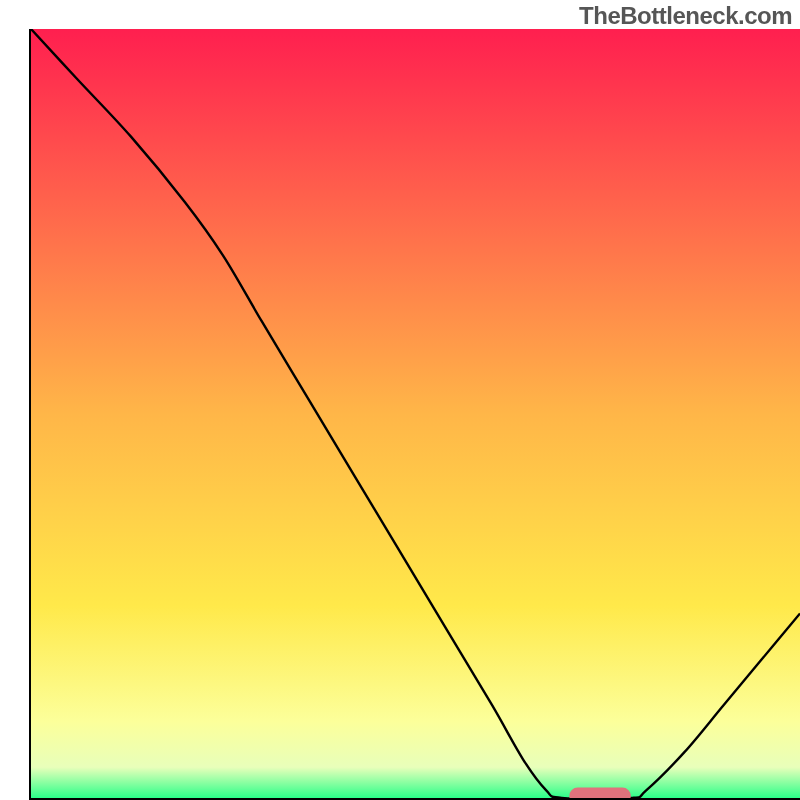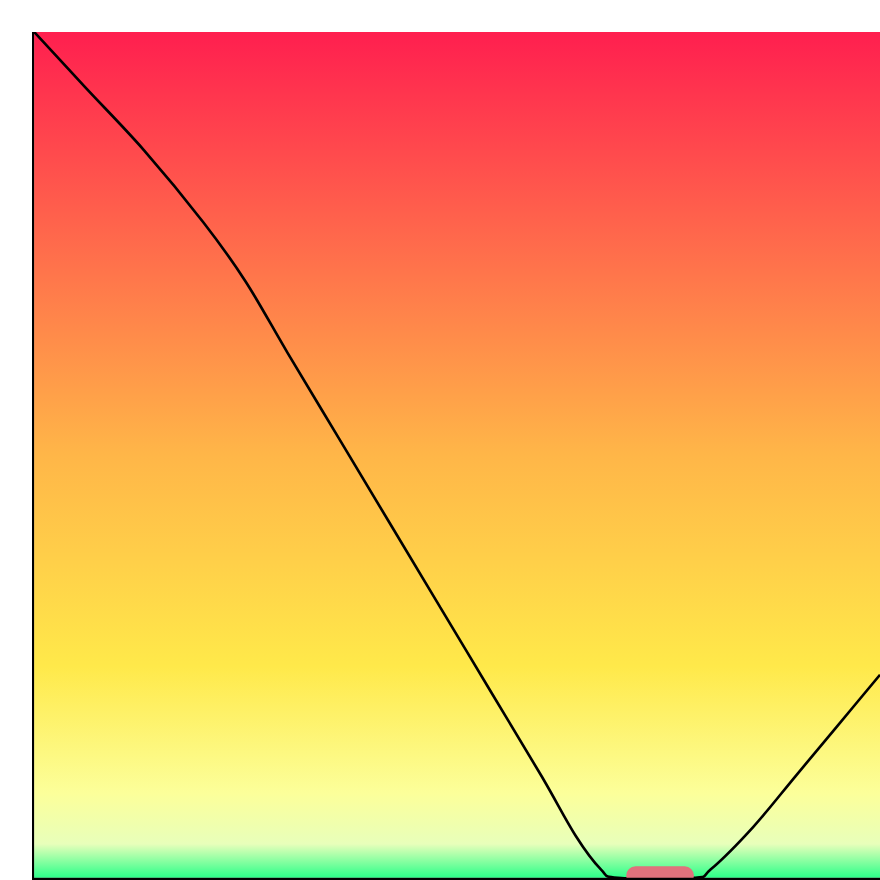--- a/index.html
+++ b/index.html
@@ -34,20 +34,21 @@
     height: 771px;
   }
   svg.plot {
     display: block;
   }
 </style>
 </head>
 <body>
 
 <div class="container">
+  <div class="attribution">TheBottleneck.com</div>
 
   <div class="plot-outer">
     <svg class="plot" width="771" height="771" viewBox="0 0 771 771">
       <defs>
         <linearGradient id="bg-grad" x1="0" y1="0" x2="0" y2="1">
             <stop offset="0%" stop-color="#ff1f4f"></stop>
             <stop offset="50%" stop-color="#ffb648"></stop>
             <stop offset="75%" stop-color="#ffe94a"></stop>
             <stop offset="90%" stop-color="#fcff9a"></stop>
             <stop offset="96%" stop-color="#e8ffba"></stop>

